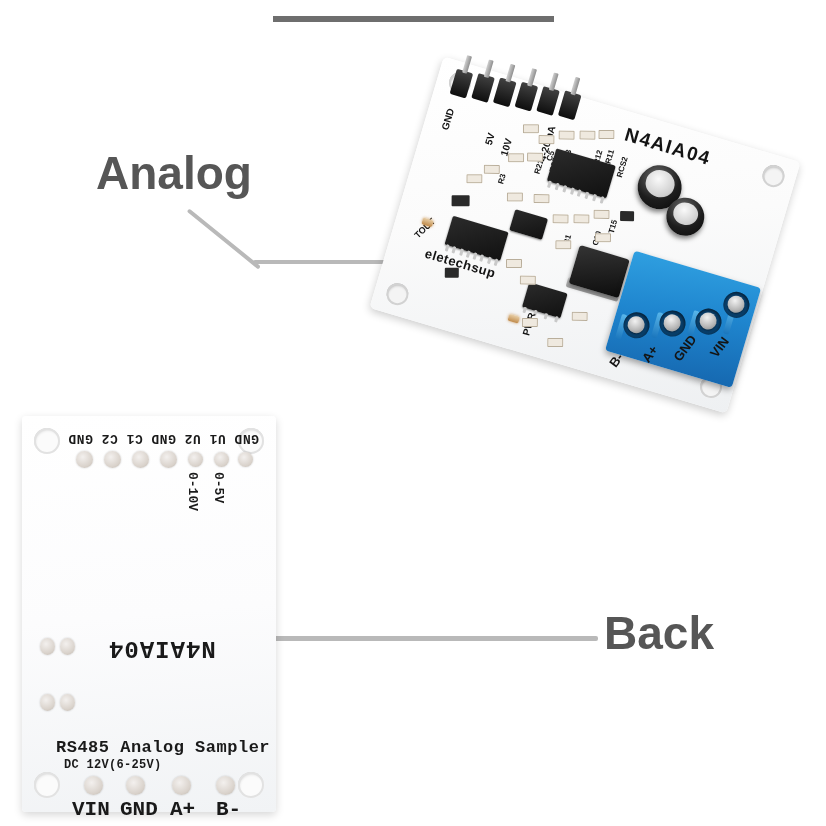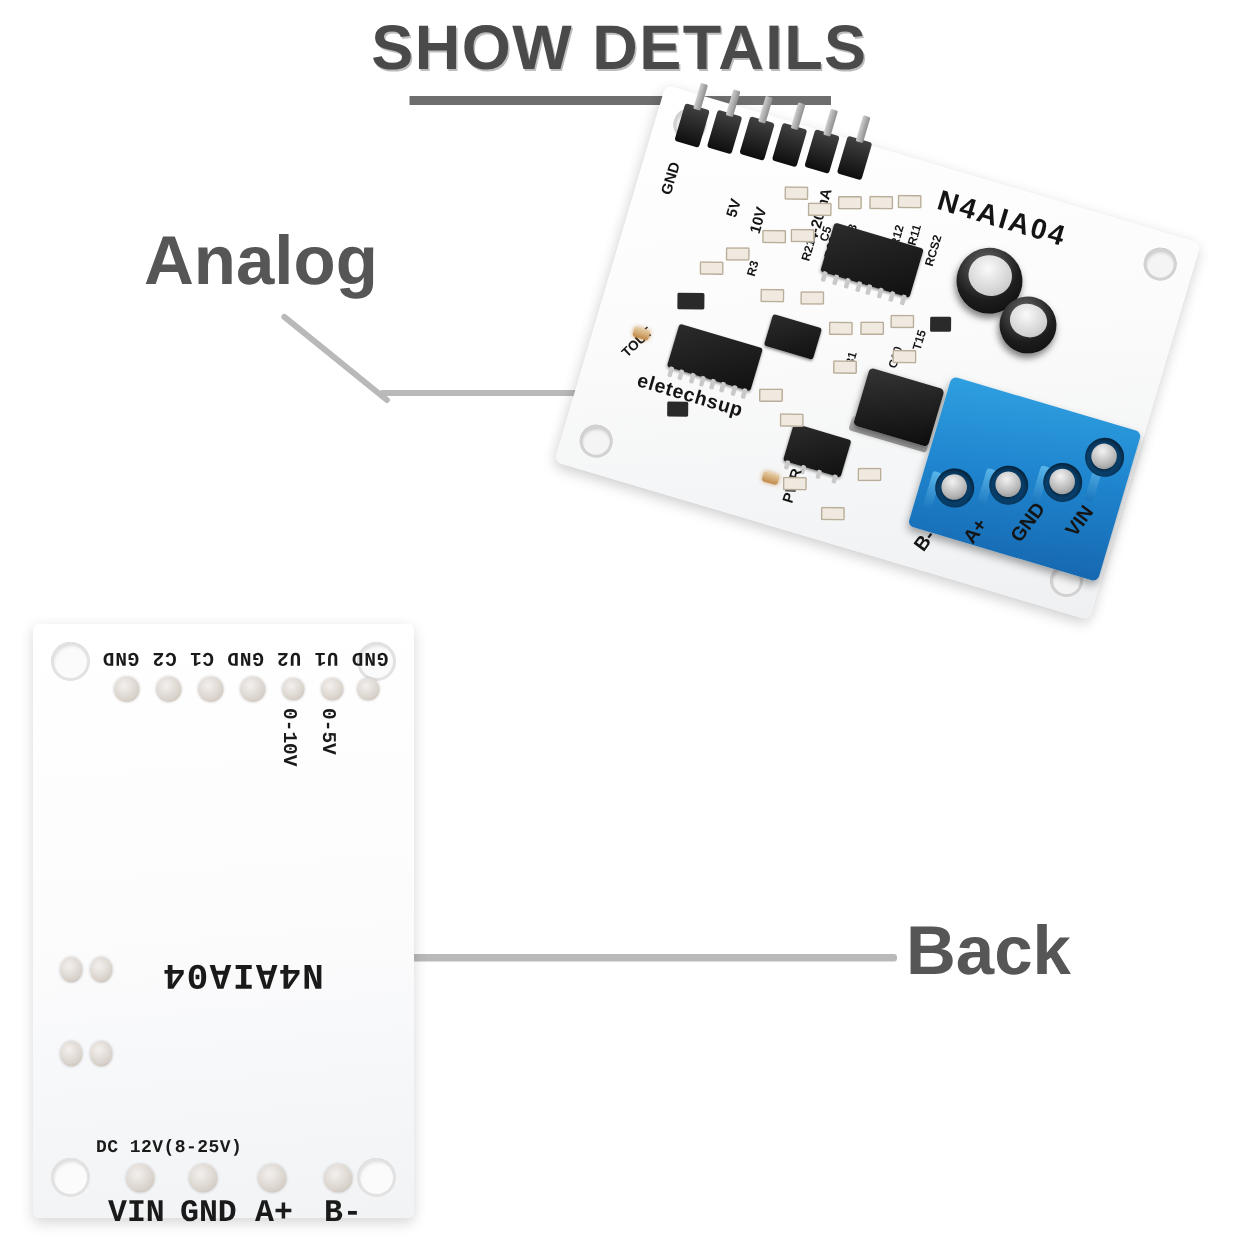--- a/index.html
+++ b/index.html
@@ -87,21 +87,20 @@
       background:radial-gradient(circle at 40% 35%,#f3f0ee,#d9d2cb 65%,#bdb4ab);
       box-shadow:0 0 2px rgba(0,0,0,.22);}
   .bsilk{position:absolute;color:#1a1a1a;font-family:"Liberation Mono","DejaVu Sans Mono",monospace;
       font-weight:700;white-space:nowrap;}
   .flip{transform:rotate(180deg);transform-origin:50% 50%;}
 </style>
 </head>
 <body>
 
 <div id="title-block">
-  <div id="title-text">SHOW DETAILS</div>
   <div id="title-rule"></div>
 </div>
 
 <div class="callout-label" id="front-label">Analog</div>
 <div class="callout-line" id="front-line-diag"></div>
 <div class="callout-line" id="front-line-horiz"></div>
 <div class="callout-dot" id="front-dot"></div>
 
 <div class="callout-label" id="back-label">Back</div>
 <div class="callout-line" id="back-line"></div>
@@ -270,21 +269,22 @@
   <div class="bsilk" style="left:178px;top:56px;font-size:13px;transform:rotate(90deg);transform-origin:0 0;">0-10V</div>
   <div class="bsilk" style="left:204px;top:56px;font-size:13px;transform:rotate(90deg);transform-origin:0 0;">0-5V</div>
 
   <div class="bpad" style="left:18px;top:222px;width:15px;height:17px;"></div>
   <div class="bpad" style="left:38px;top:222px;width:15px;height:17px;"></div>
   <div class="bpad" style="left:18px;top:278px;width:15px;height:17px;"></div>
   <div class="bpad" style="left:38px;top:278px;width:15px;height:17px;"></div>
 
   <div class="bsilk flip" style="left:86px;top:219px;font-size:24px;letter-spacing:1px;">N4AIA04</div>
 
-  <div class="bsilk" style="left:42px;top:342px;font-size:12px;letter-spacing:.3px;">DC 12V(8-25V)</div>
+  <div class="bsilk" style="left:34px;top:322px;font-size:17px;letter-spacing:.5px;">RS485 Analog Sampler</div>
+  <div class="bsilk" style="left:42px;top:342px;font-size:12px;letter-spacing:.3px;">DC 12V(6-25V)</div>
 
   <div class="bpad" style="left:62px;top:360px;width:19px;height:19px;"></div>
   <div class="bpad" style="left:104px;top:360px;width:19px;height:19px;"></div>
   <div class="bpad" style="left:150px;top:360px;width:19px;height:19px;"></div>
   <div class="bpad" style="left:194px;top:360px;width:19px;height:19px;"></div>
 
   <div class="bsilk" style="left:50px;top:382px;font-size:21px;">VIN</div>
   <div class="bsilk" style="left:98px;top:382px;font-size:21px;">GND</div>
   <div class="bsilk" style="left:148px;top:382px;font-size:21px;">A+</div>
   <div class="bsilk" style="left:194px;top:382px;font-size:21px;">B-</div>

